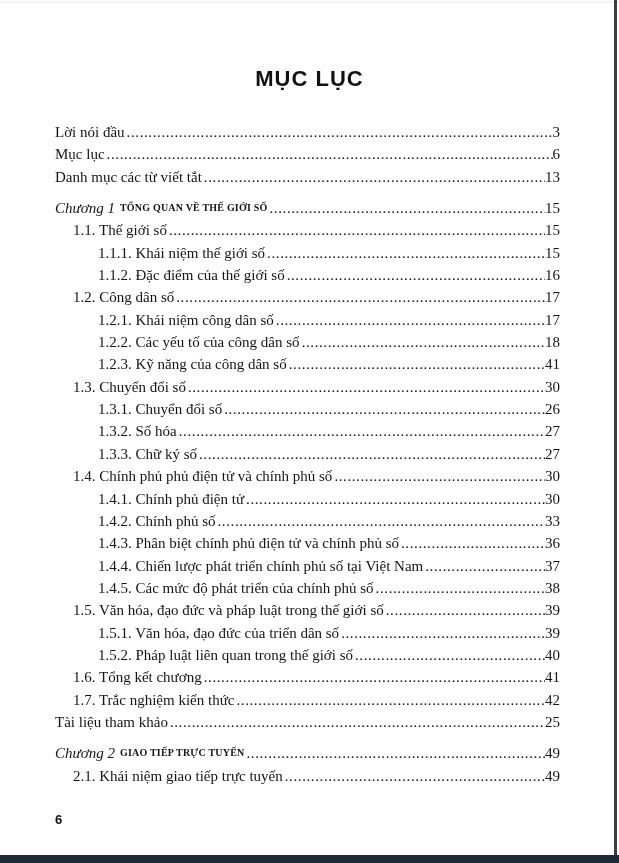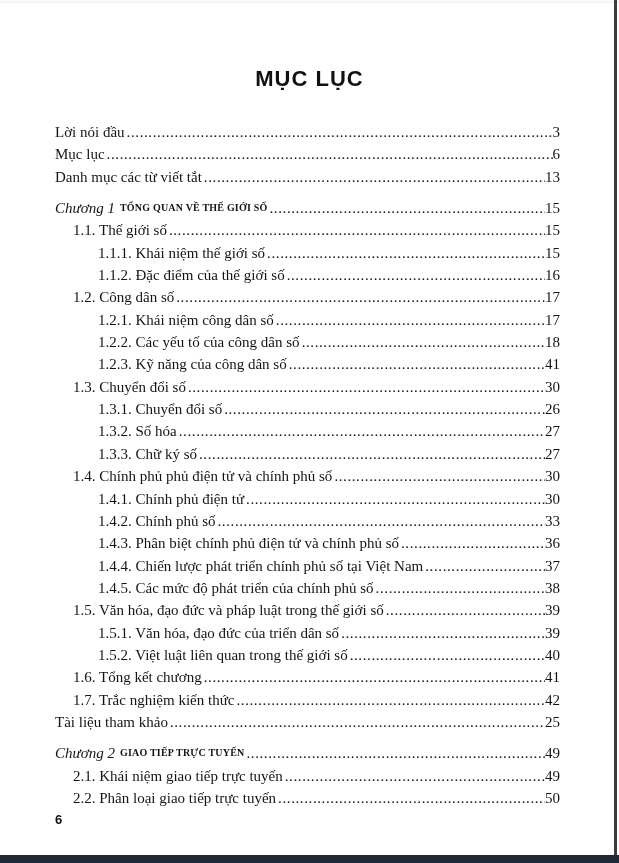--- a/index.html
+++ b/index.html
@@ -245,21 +245,21 @@
 
   <div class="row lvl2">
     <span class="prefix"></span>
     <span class="label">1.5.1. Văn hóa, đạo đức của triển dân số</span>
     <span class="dots"></span>
     <span class="pageno">39</span>
   </div>
 
   <div class="row lvl2">
     <span class="prefix"></span>
-    <span class="label">1.5.2. Việt luật liên quan trong thế giới số</span>
+    <span class="label">1.5.2. Pháp luật liên quan trong thế giới số</span>
     <span class="dots"></span>
     <span class="pageno">40</span>
   </div>
 
   <div class="row lvl1">
     <span class="prefix"></span>
     <span class="label">1.6. Tổng kết chương</span>
     <span class="dots"></span>
     <span class="pageno">41</span>
   </div>
@@ -285,24 +285,18 @@
     <span class="pageno">49</span>
   </div>
 
   <div class="row lvl1">
     <span class="prefix"></span>
     <span class="label">2.1. Khái niệm giao tiếp trực tuyến</span>
     <span class="dots"></span>
     <span class="pageno">49</span>
   </div>
 
-  <div class="row lvl1">
-    <span class="prefix"></span>
-    <span class="label">2.2. Phân loại giao tiếp trực tuyến</span>
-    <span class="dots"></span>
-    <span class="pageno">50</span>
-  </div>
 </div>
 
 <div class="footer-page-num">6</div>
 
 <div class="right-edge"></div>
 <div class="bottom-bar"></div>
 
 </body></html>

